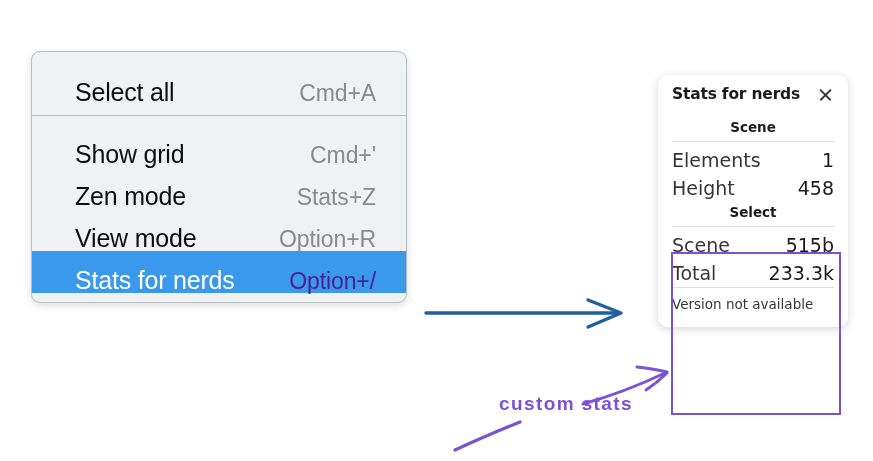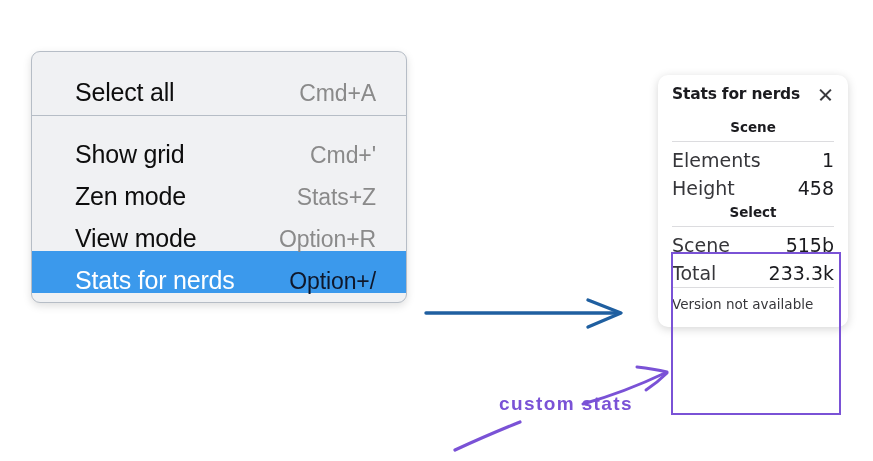--- a/index.html
+++ b/index.html
@@ -55,21 +55,21 @@
   .menu-item .shortcut {
     font-size: 23px;
     color: #8a8a8a;
     letter-spacing: -0.1px;
     line-height: 1;
   }
   .menu-item.selected {
     background: #3b99ec;
   }
   .menu-item.selected .label { color: #ffffff; }
-  .menu-item.selected .shortcut { color: #0f172a; }
+  .menu-item.selected .shortcut { color: #4c1d95; }
 
   
   #stats-panel {
     position: absolute;
     left: 658px;
     top: 75px;
     width: 190px;
     background: #ffffff;
     border-radius: 10px;
     box-shadow: 0 2px 10px rgba(0,0,0,0.17);

